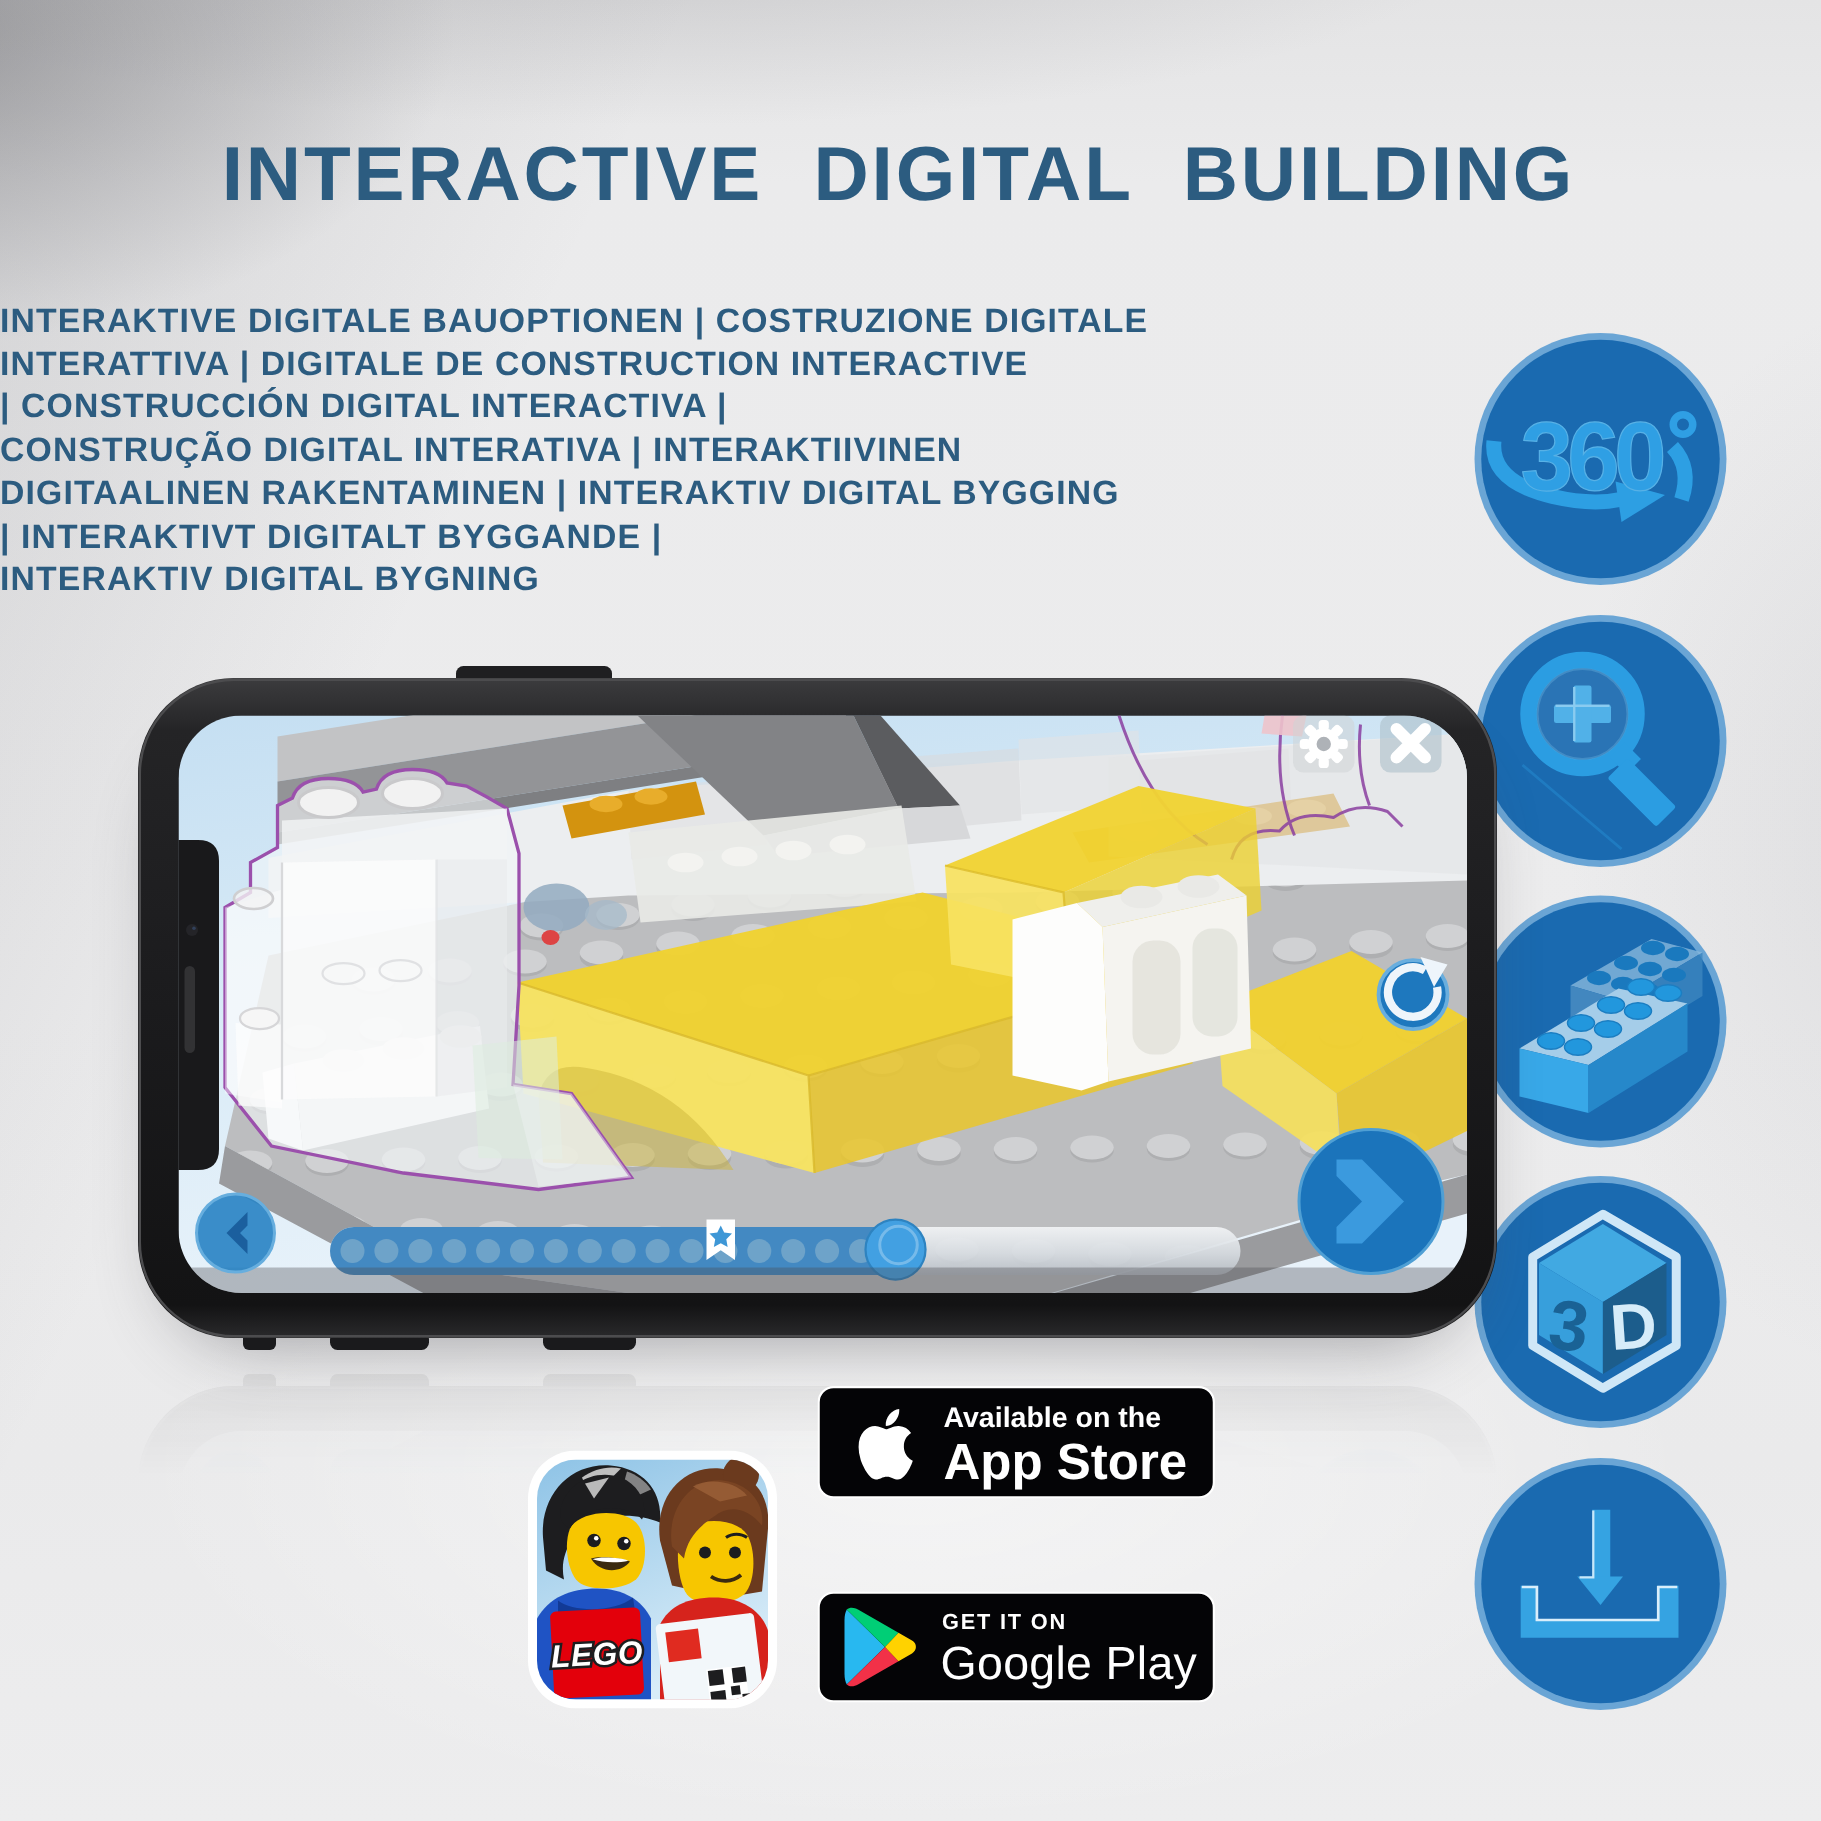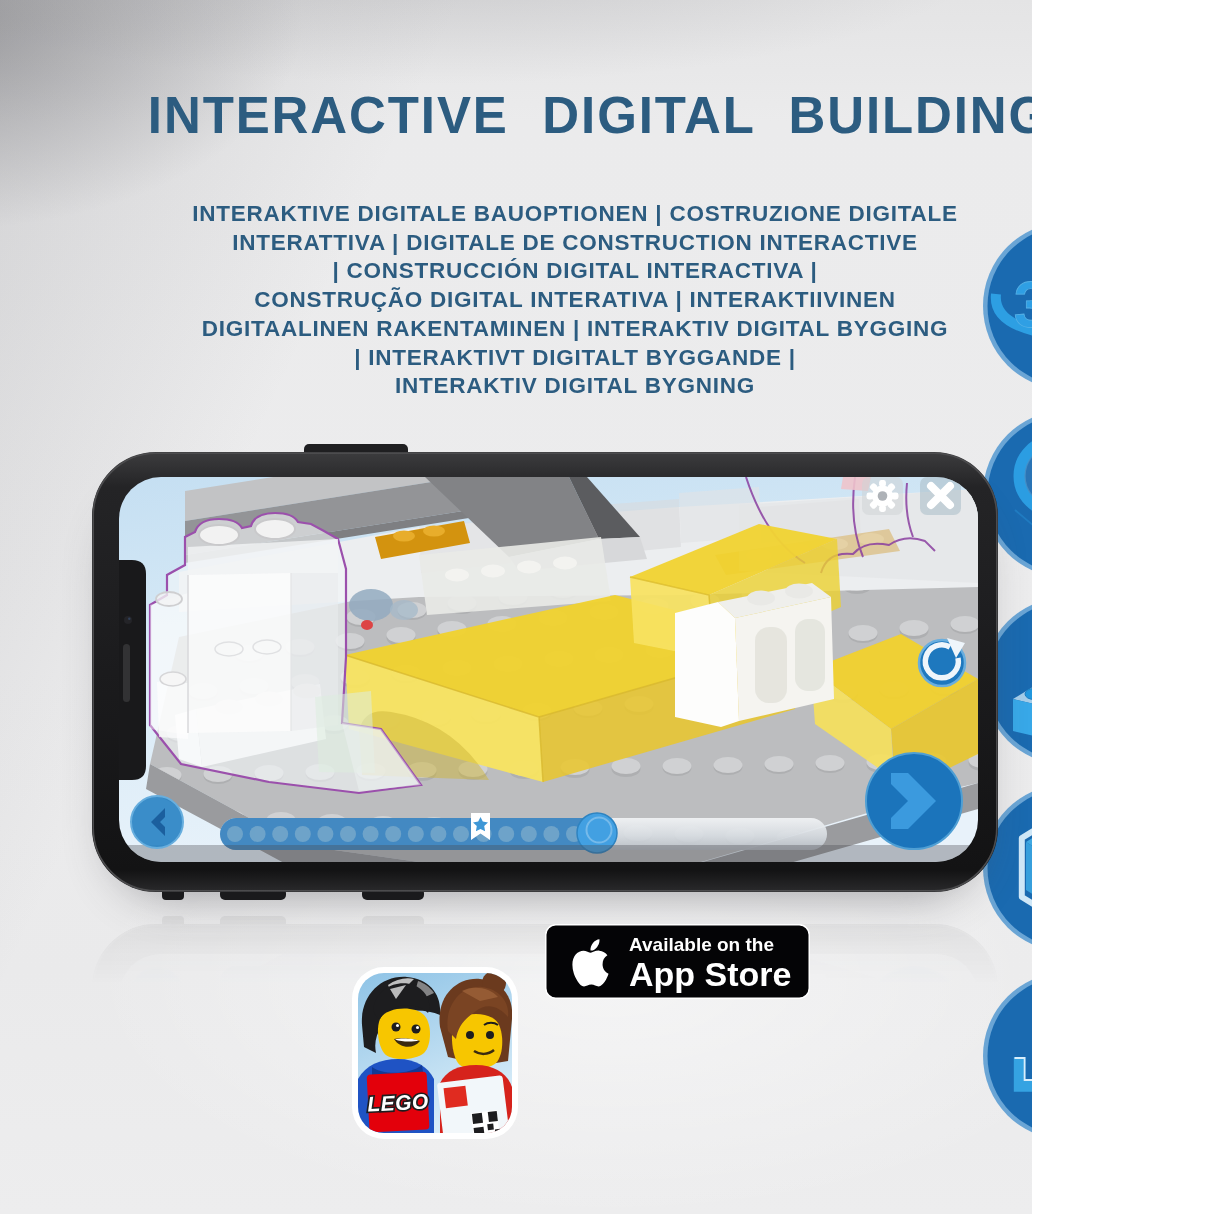--- a/index.html
+++ b/index.html
@@ -1,37 +1,37 @@
 <!DOCTYPE html>
 <html><head>
 <meta charset="utf-8">
 <style>
   html,body{margin:0;padding:0;}
   body{width:1214px;height:1214px;overflow:hidden;font-family:"Liberation Sans",sans-serif;}
-  #page{position:relative;width:1032px;height:1214px;overflow:hidden;
+  #page{position:relative;width:1214px;height:1214px;overflow:hidden;
     background:#eab308;}
   .abs{position:absolute;}
 </style>
 </head>
 <body>
 <div id="page">
 
   <div class="abs" id="bgshade" style="left:0;top:0;width:1214px;height:1214px;
     background:
       linear-gradient(115deg, rgba(120,120,125,0.22) 0%, rgba(120,120,125,0) 26%),
       radial-gradient(ellipse 520px 300px at -60px 20px, rgba(95,95,100,0.5), rgba(95,95,100,0) 70%),
       radial-gradient(ellipse 800px 200px at 430px -60px, rgba(130,130,135,0.30), rgba(130,130,135,0) 72%),
       radial-gradient(ellipse 300px 480px at 1270px 560px, rgba(150,150,156,0.16), rgba(150,150,156,0) 75%),
       radial-gradient(ellipse 700px 320px at 610px 980px, rgba(255,255,255,0.5), rgba(255,255,255,0) 75%),
       linear-gradient(180deg,#e4e4e5 0%,#ebebec 10%,#ececed 55%,#eaeaeb 80%,#ededee 100%);"></div>
 
   <div class="abs" id="title" style="left:-8px;top:86px;width:1214px;text-align:center;
     font-size:51px;font-weight:bold;color:#2c5c80;letter-spacing:1.9px;word-spacing:17.5px;white-space:nowrap;">INTERACTIVE DIGITAL BUILDING</div>
 
-  <div class="abs" id="subtitle" style="left:0;top:200px;width:1150px;text-align:center;
+  <div class="abs" id="subtitle" style="left:0;top:200px;width:1150px;
     font-size:22.5px;font-weight:bold;color:#2c5c80;letter-spacing:0.75px;line-height:28.7px;white-space:nowrap;">
     INTERAKTIVE DIGITALE BAUOPTIONEN | COSTRUZIONE DIGITALE<br>
     INTERATTIVA | DIGITALE DE CONSTRUCTION INTERACTIVE<br>
     | CONSTRUCCIÓN DIGITAL INTERACTIVA |<br>
     CONSTRUÇÃO DIGITAL INTERATIVA | INTERAKTIIVINEN<br>
     DIGITAALINEN RAKENTAMINEN | INTERAKTIV DIGITAL BYGGING<br>
     | INTERAKTIVT DIGITALT BYGGANDE |<br>
     INTERAKTIV DIGITAL BYGNING
   </div>
 
@@ -654,13 +654,28 @@
 
     <g fill="#ffffff" transform="translate(27,12) scale(0.096,0.105)">
       <path d="M318.7 268.7c-.2-36.7 16.4-64.4 50-84.8-18.8-26.9-47.2-41.7-84.7-44.6-35.5-2.8-74.3 20.7-88.5 20.7-15 0-49.4-19.7-76.4-19.7C63.3 141.2 4 184.8 4 273.5q0 39.3 14.4 81.2c12.8 36.7 59 126.7 107.2 125.2 25.2-.6 43-17.9 75.8-17.9 31.8 0 48.3 17.9 76.4 17.9 48.6-.7 90.4-82.5 102.6-119.3-65.2-30.7-61.7-90-61.7-91.9zm-56.6-164.2c27.3-32.4 24.8-61.9 24-72.5-24.1 1.4-52 16.4-67.9 34.9-17.5 19.8-27.8 44.3-25.6 71.9 26.1 2 49.9-11.4 69.5-34.3z"></path>
     </g>
 
     <text x="84" y="27" font-family="Liberation Sans" font-size="19" font-weight="bold" fill="#ffffff">Available on the</text>
     <text x="84" y="62" font-family="Liberation Sans" font-size="34" font-weight="bold" fill="#ffffff" letter-spacing="0">App Store</text>
   </svg>
   </div>
 
+  <div id="badge-gplay" class="abs" style="left:545px;top:1061px;width:265px;height:74px;">
+  <svg width="265" height="74" viewBox="0 0 265 74">
+    <rect x="0.75" y="0.75" width="263.5" height="72.5" rx="10" fill="#040406" stroke="#ffffff" stroke-width="1.5"></rect>
+
+    <g transform="translate(18,11)">
+      <path d="M 1.5,1 L 27,26 L 1.5,51 C 0.5,49 0,47 0,44 L 0,8 C 0,5 0.5,3 1.5,1 Z" fill="#28b8f0"></path>
+      <path d="M 1.5,1 C 3.5,-0.8 6.5,-0.5 9,1 L 36,16.5 L 27,26 Z" fill="#00ce76"></path>
+      <path d="M 27,26 L 36,35.5 L 9,51 C 6.5,52.5 3.5,52.8 1.5,51 Z" fill="#f23148"></path>
+      <path d="M 36,16.5 L 45,21.7 C 48.5,23.7 48.5,28.3 45,30.3 L 36,35.5 L 27,26 Z" fill="#ffd200"></path>
+    </g>
+
+    <text x="83" y="25" font-family="Liberation Sans" font-size="14.5" font-weight="bold" fill="#ffffff" letter-spacing="1.2">GET IT ON</text>
+    <text x="82" y="58" font-family="Liberation Sans" font-size="31" fill="#ffffff" letter-spacing="0.2">Google Play</text>
+  </svg>
+  </div>
 </div>
 
 </body></html>

